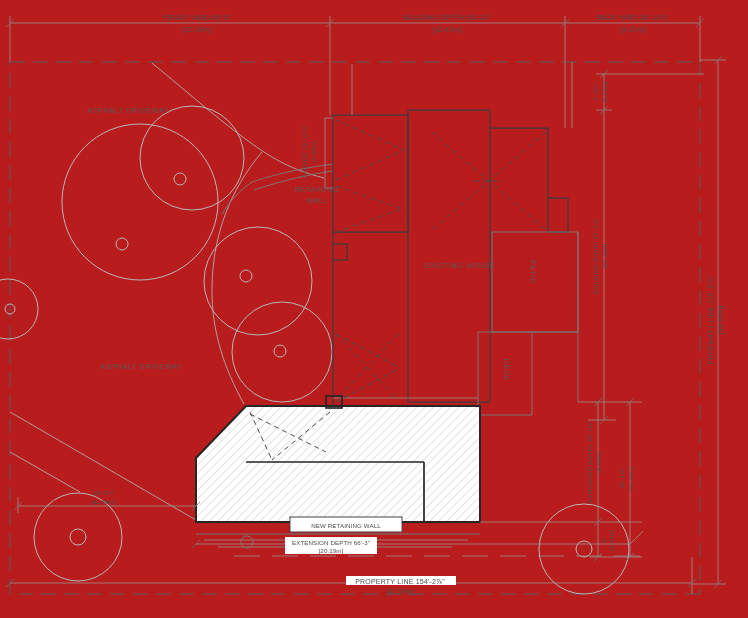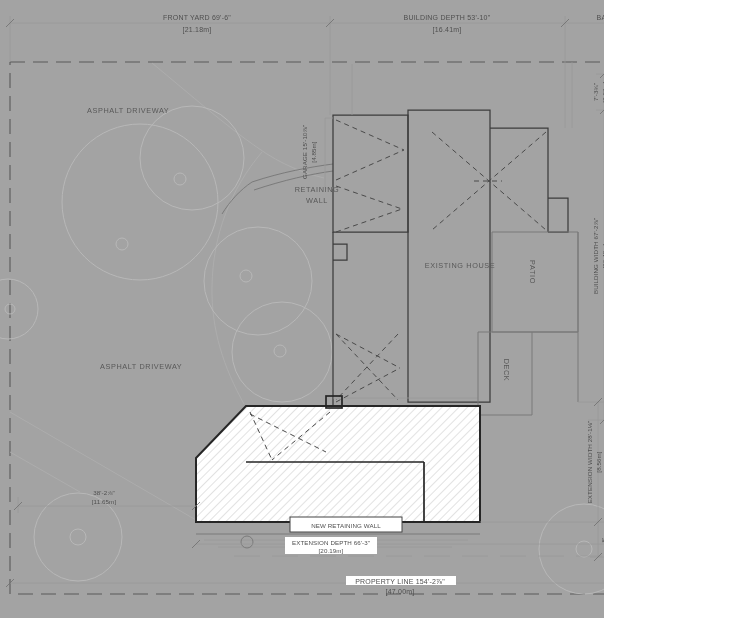--- a/index.html
+++ b/index.html
@@ -1,16 +1,16 @@
 <!DOCTYPE html>
 <html><head>
 <meta charset="utf-8">
 <style>
   html,body{margin:0;padding:0;background:#ffffff;}
-  #canvas{position:relative;width:604px;height:618px;background:#a3a3a3;overflow:hidden;
+  #canvas{position:relative;width:748px;height:618px;background:#b91c1c;overflow:hidden;
     font-family:"Liberation Sans", sans-serif;}
   svg text{fill:#4f4f4f;font-family:"Liberation Sans", sans-serif;}
   .dimtxt{font-size:7px;letter-spacing:.2px;}
   .dimtxt-s{font-size:6.2px;letter-spacing:.1px;}
   .areatxt{font-size:7.3px;letter-spacing:.6px;fill:#585858;}
   .thin{stroke:#9a9a9a;stroke-width:.75;fill:none;}
   .med{stroke:#787878;stroke-width:.95;fill:none;}
   .wall{stroke:#3c3c3c;stroke-width:1.25;fill:none;}
   .bold{stroke:#262626;stroke-width:2;fill:none;}
   .boldin{stroke:#262626;stroke-width:1.7;fill:none;}

